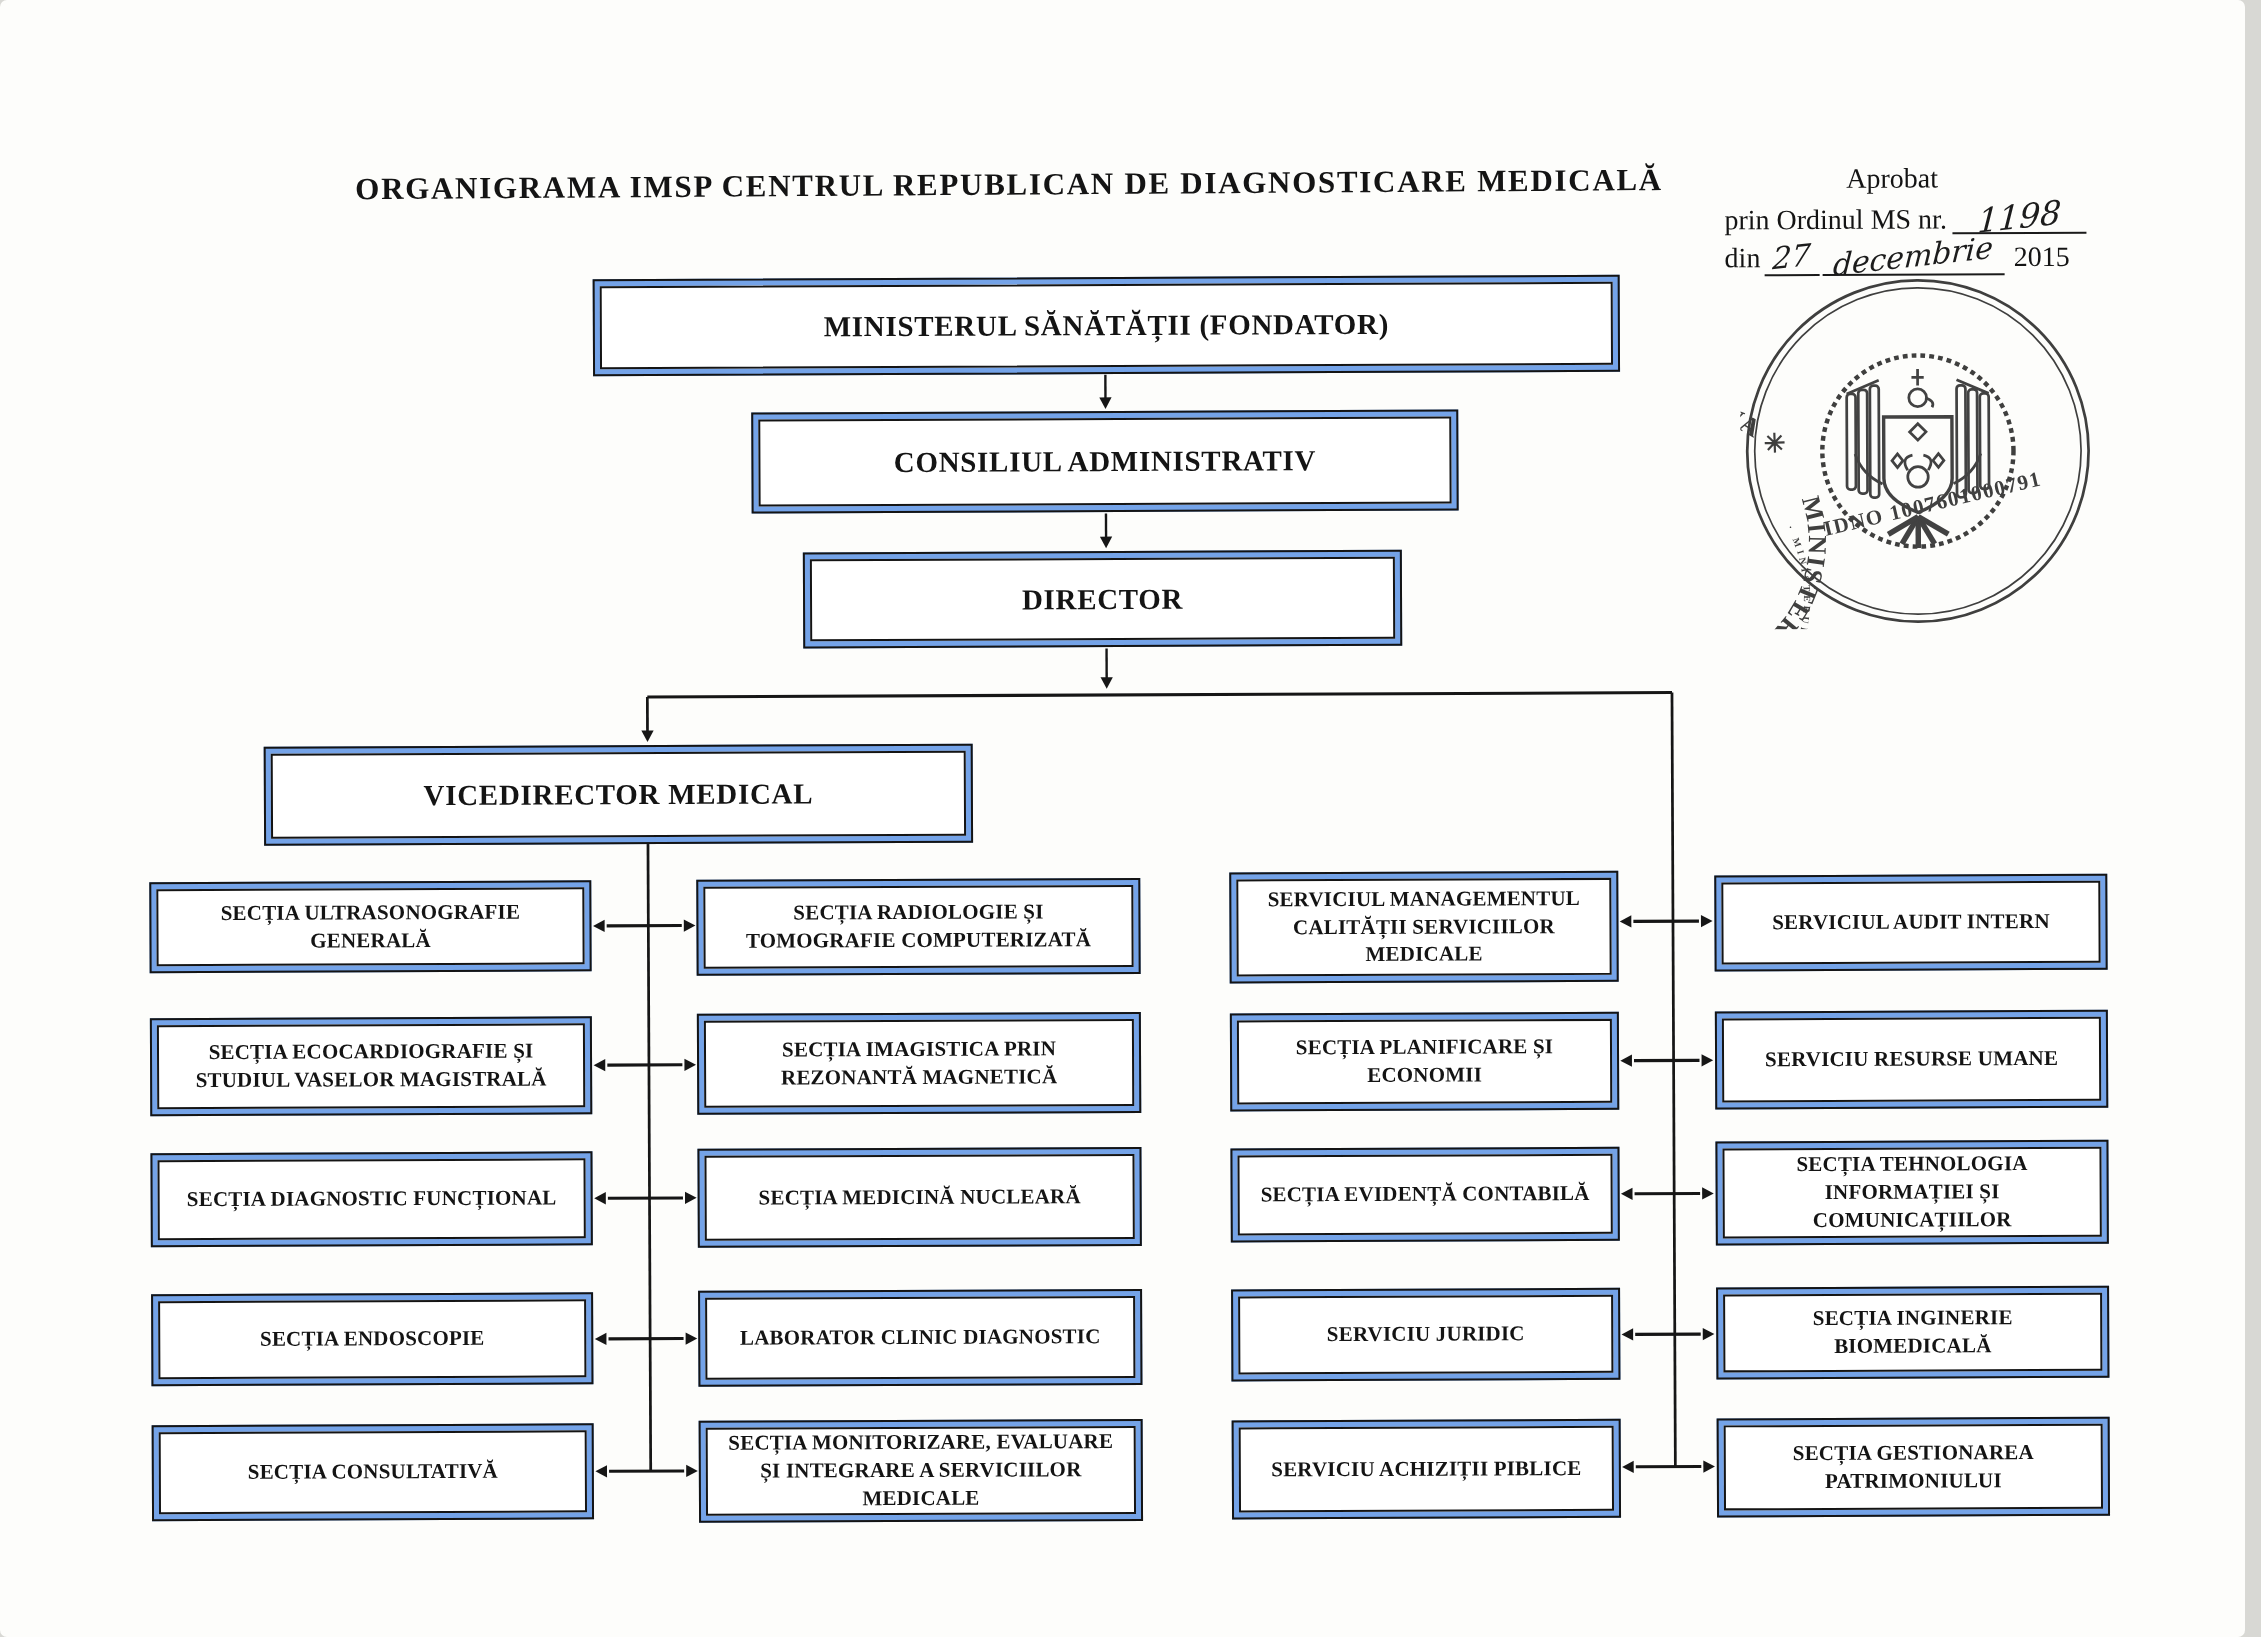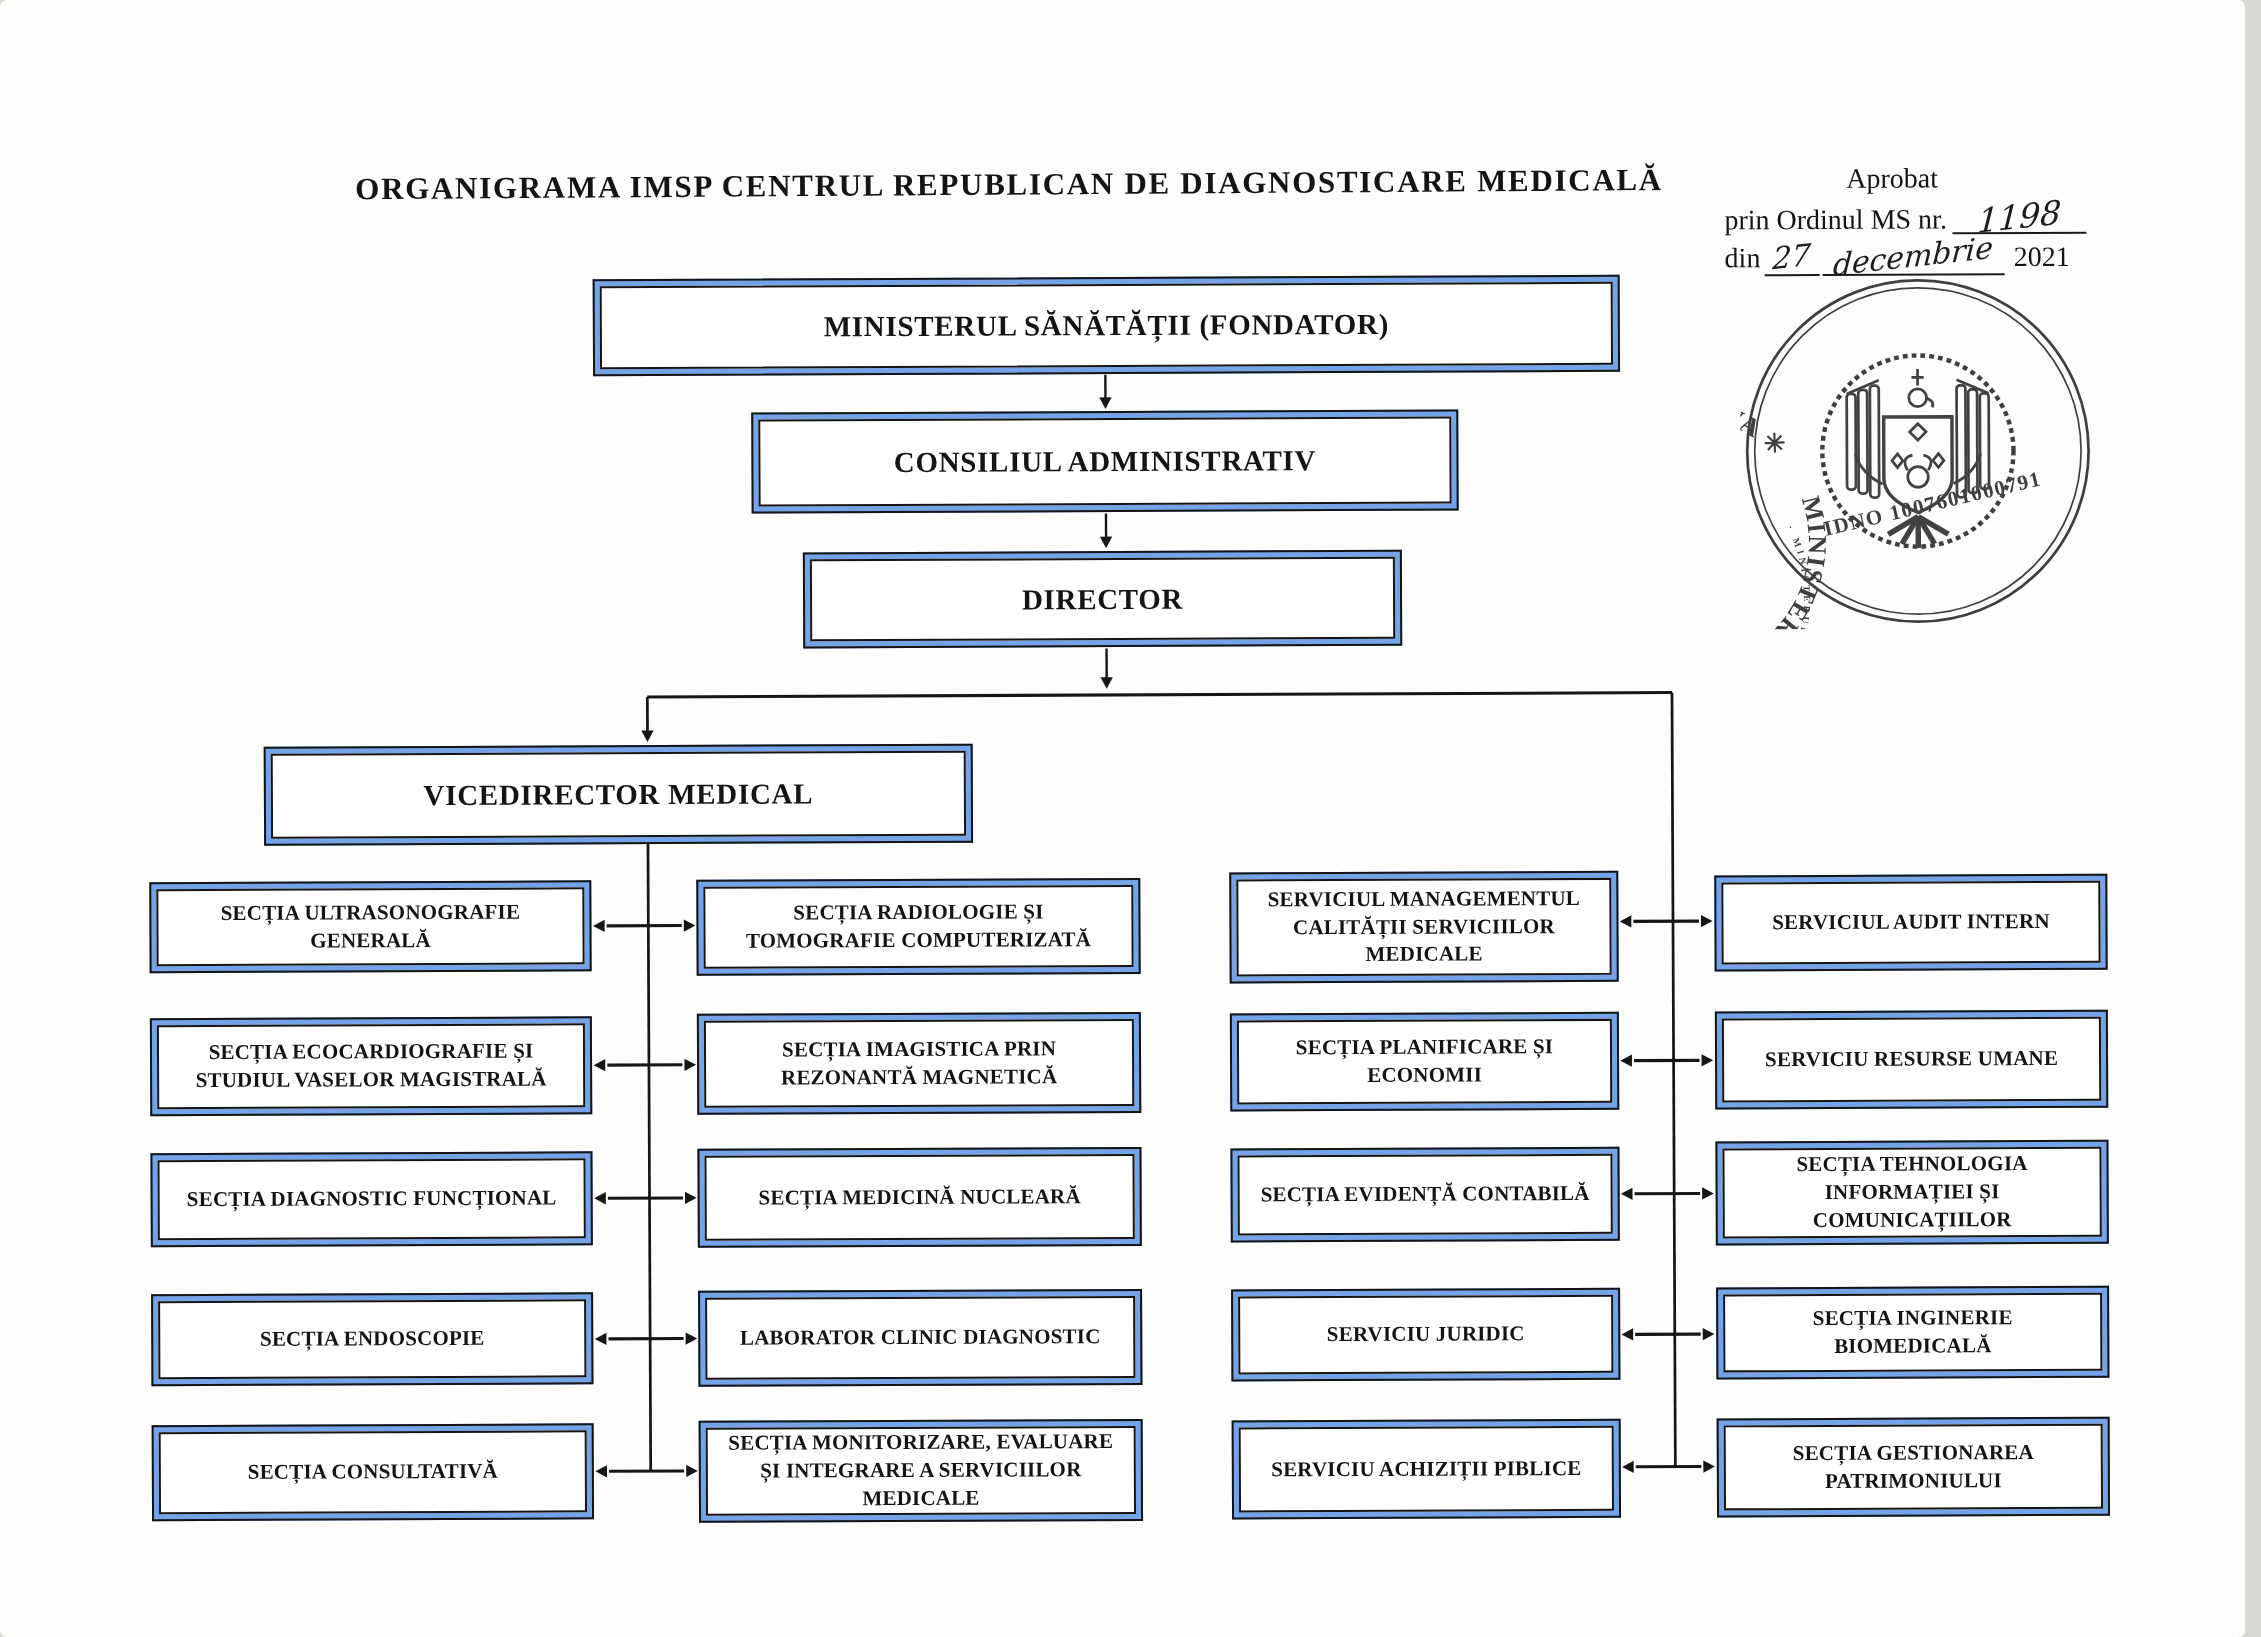--- a/index.html
+++ b/index.html
@@ -34,21 +34,21 @@
 <body>
 
 <div id="page">
  <div id="sheet">
 
   <div class="title">ORGANIGRAMA  IMSP CENTRUL REPUBLICAN DE DIAGNOSTICARE MEDICALĂ</div>
 
   <div class="approval">
     <div class="ap1">Aprobat</div>
     <div class="ap2"><span>prin Ordinul MS nr.</span><span class="uline u-nr"><span class="hw">1198</span></span></div>
-    <div class="ap3"><span>din</span><span class="uline u-day"><span class="hw hw-sm">27</span></span><span class="uline u-month"><span class="hw hw-sm">decembrie</span></span><span>2021</span></div>
+    <div class="ap3"><span>din</span><span class="uline u-day"><span class="hw hw-sm">27</span></span><span class="uline u-month"><span class="hw hw-sm">decembrie</span></span><span>2015</span></div>
   </div>
 
   <svg class="stamp" width="355" height="355" viewBox="0 0 520 520">
     <g stroke="#2f2f2f" fill="none">
       <circle cx="260" cy="260" r="250" stroke-width="4"></circle>
       <circle cx="260" cy="260" r="239" stroke-width="2.5"></circle>
       <circle cx="260" cy="260" r="140" stroke-width="6.5" stroke-dasharray="7 6"></circle>
     </g>
     <defs>
       <path id="ringBig" d="M88.5,329.4 A185,185 0 1 1 87.3,326.2"></path>

